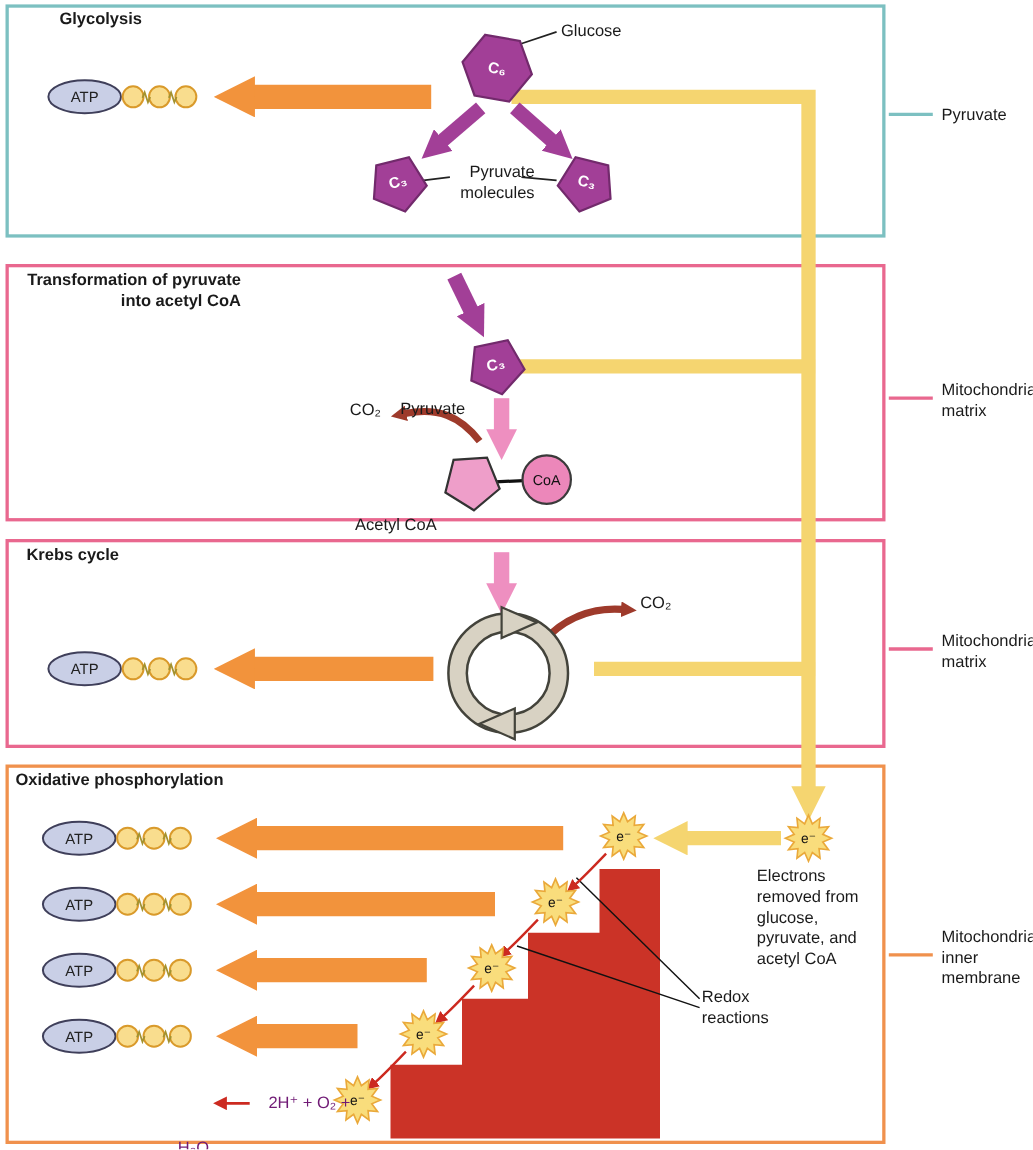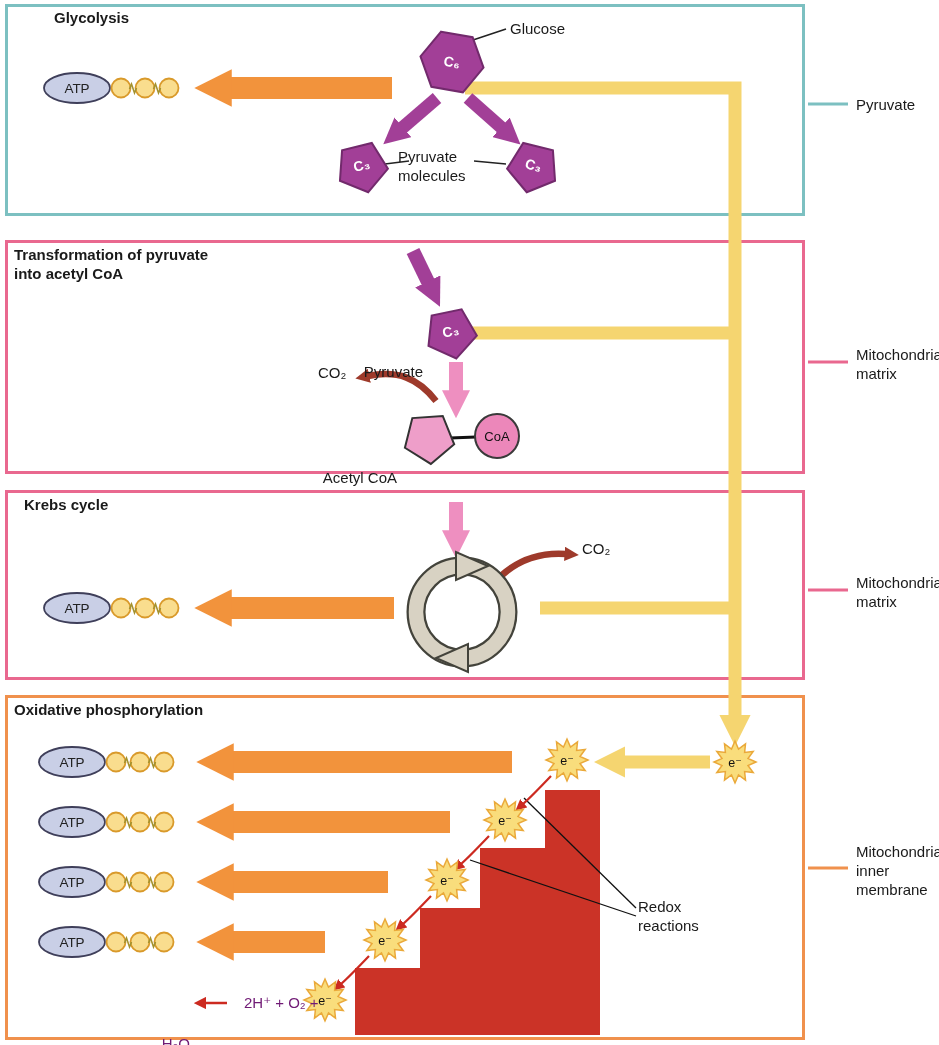--- a/index.html
+++ b/index.html
@@ -7,21 +7,21 @@
   body { font-family:"Liberation Sans","DejaVu Sans",sans-serif; }
   .stage { position:relative; width:939px; height:1045px; background:#fff; overflow:hidden; }
   .box { position:absolute; left:5px; width:800px; z-index:1; }
   .box.teal   { border:3px solid #7cc0c1; }
   .box.pink   { border:3px solid #e9688f; }
   .box.orange { border:3px solid #f0914d; }
   .overlay { position:absolute; left:0; top:0; z-index:5; }
   .txt { position:absolute; z-index:10; font-size:15px; color:#1a1a1a; line-height:1.25; }
   .bold { font-weight:bold; }
   .right { text-align:right;margin-top:41px; }
-  .center { text-align:left; }
+  .center { text-align:right; }
   .red { color:#701a75; }
   svg text { font-family:inherit; }
   .shape-label { font-size:14px; font-weight:bold; fill:#fff; }
   .atp-label { font-size:13.5px; fill:#222; }
   .coa-label { font-size:13px; fill:#111; }
   .e-label { font-size:12.5px; fill:#111; }
 </style>
 </head>
 <body>
 
@@ -146,33 +146,34 @@
 
     <use href="#gStar" transform="translate(735,762)"></use>
     <use href="#gStar" transform="translate(567,760)"></use>
     <use href="#gStar" transform="translate(505,820)"></use>
     <use href="#gStar" transform="translate(447,880)"></use>
     <use href="#gStar" transform="translate(385,940)"></use>
     <use href="#gStar" transform="translate(325,1000)"></use>
   </svg>
 
   <div class="txt bold" style="left:14px; top:9px;margin-left:40px;">Glycolysis</div>
-  <div class="txt bold" style="left:14px; top:246px; width:205px;">Transformation of pyruvate into acetyl CoA</div>
+  <div class="txt bold" style="left:14px; top:246px; width:205px;text-align:right;">Transformation of pyruvate into acetyl CoA</div>
   <div class="txt bold" style="left:24px; top:496px;">Krebs cycle</div>
   <div class="txt bold" style="left:14px; top:701px;">Oxidative phosphorylation</div>
 
   <div class="txt" style="left:510px; top:20px;">Glucose</div>
   <div class="txt center" style="left:398px; top:148px; width:88px;">Pyruvate molecules</div>
 
   <div class="txt right" style="left:345px; top:322px; width:78px;">Pyruvate</div>
   <div class="txt" style="left:318px; top:364px;">CO₂</div>
   <div class="txt right" style="left:312px; top:428px; width:85px;">Acetyl CoA</div>
 
   <div class="txt" style="left:582px; top:540px;">CO₂</div>
 
+  <div class="txt" style="left:688px; top:788px; width:96px;">Electrons removed from glucose, pyruvate, and acetyl CoA</div>
   <div class="txt" style="left:638px; top:898px; width:92px;">Redox reactions</div>
   <div class="txt right red" style="left:150px; top:994px; width:40px;">H₂O</div>
   <div class="txt red" style="left:244px; top:994px;">2H⁺ + O₂ +</div>
 
   <div class="txt" style="left:856px; top:96px;">Pyruvate</div>
   <div class="txt" style="left:856px; top:346px; width:100px;">Mitochondrial matrix</div>
   <div class="txt" style="left:856px; top:574px; width:100px;">Mitochondrial matrix</div>
   <div class="txt" style="left:856px; top:843px; width:100px;">Mitochondrial inner membrane</div>
 
 </div>

